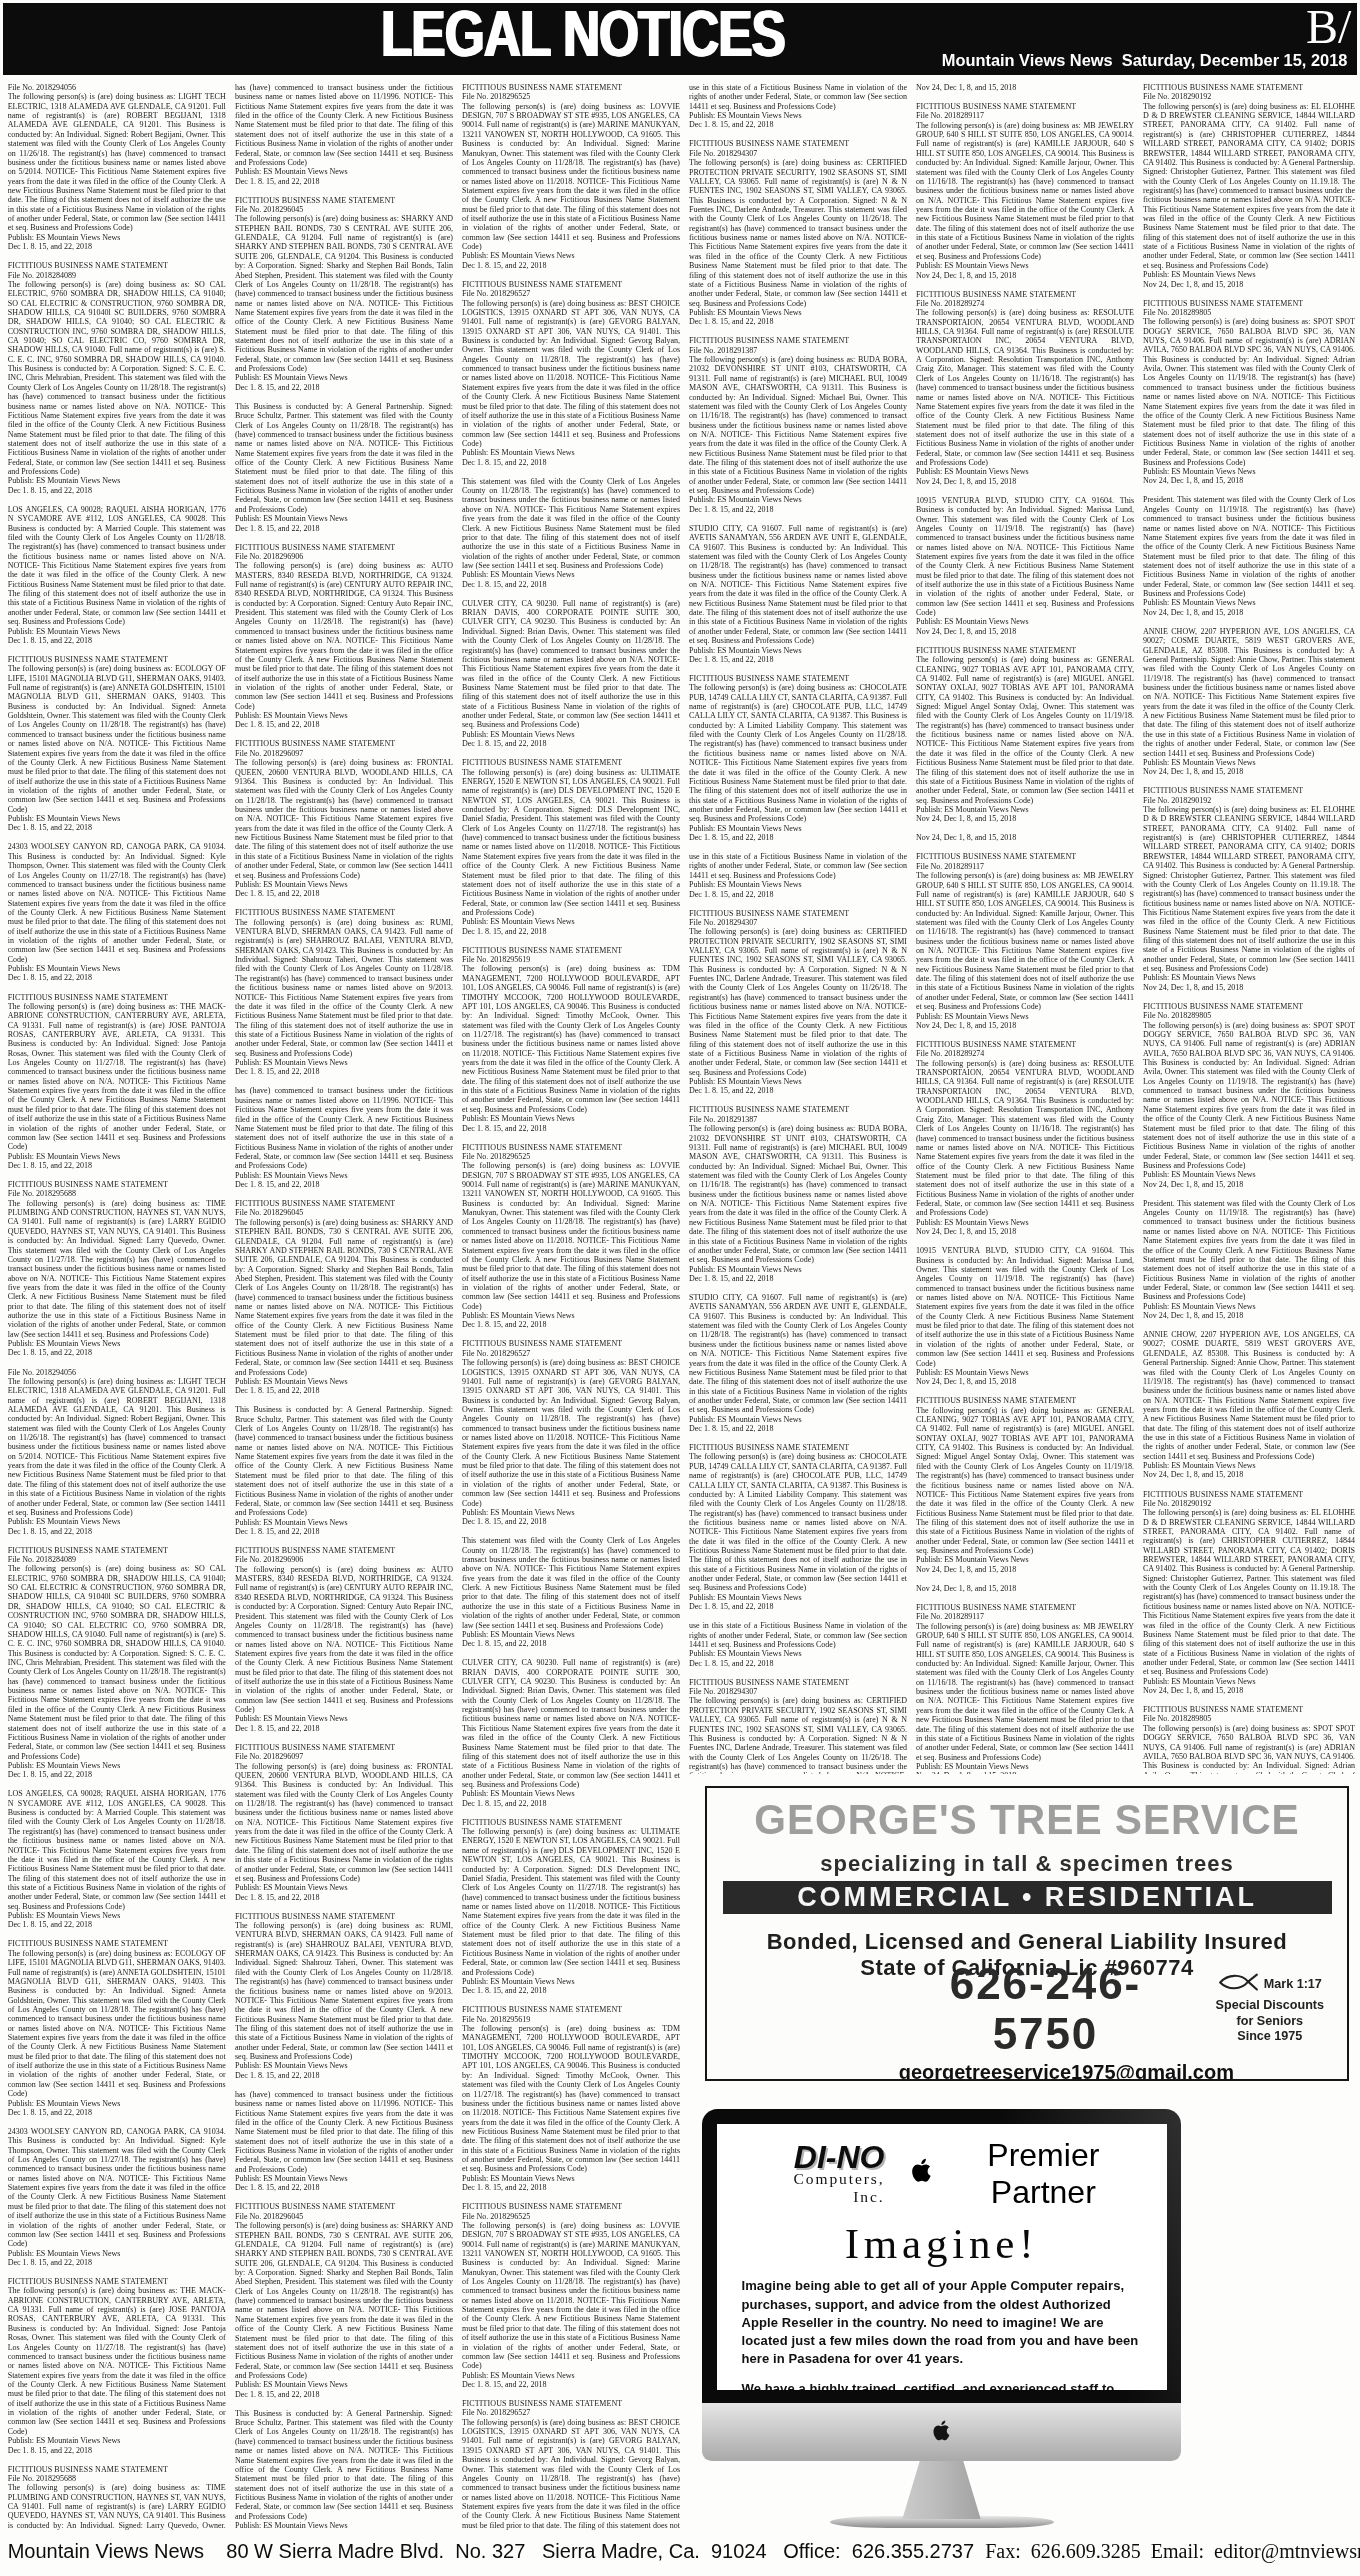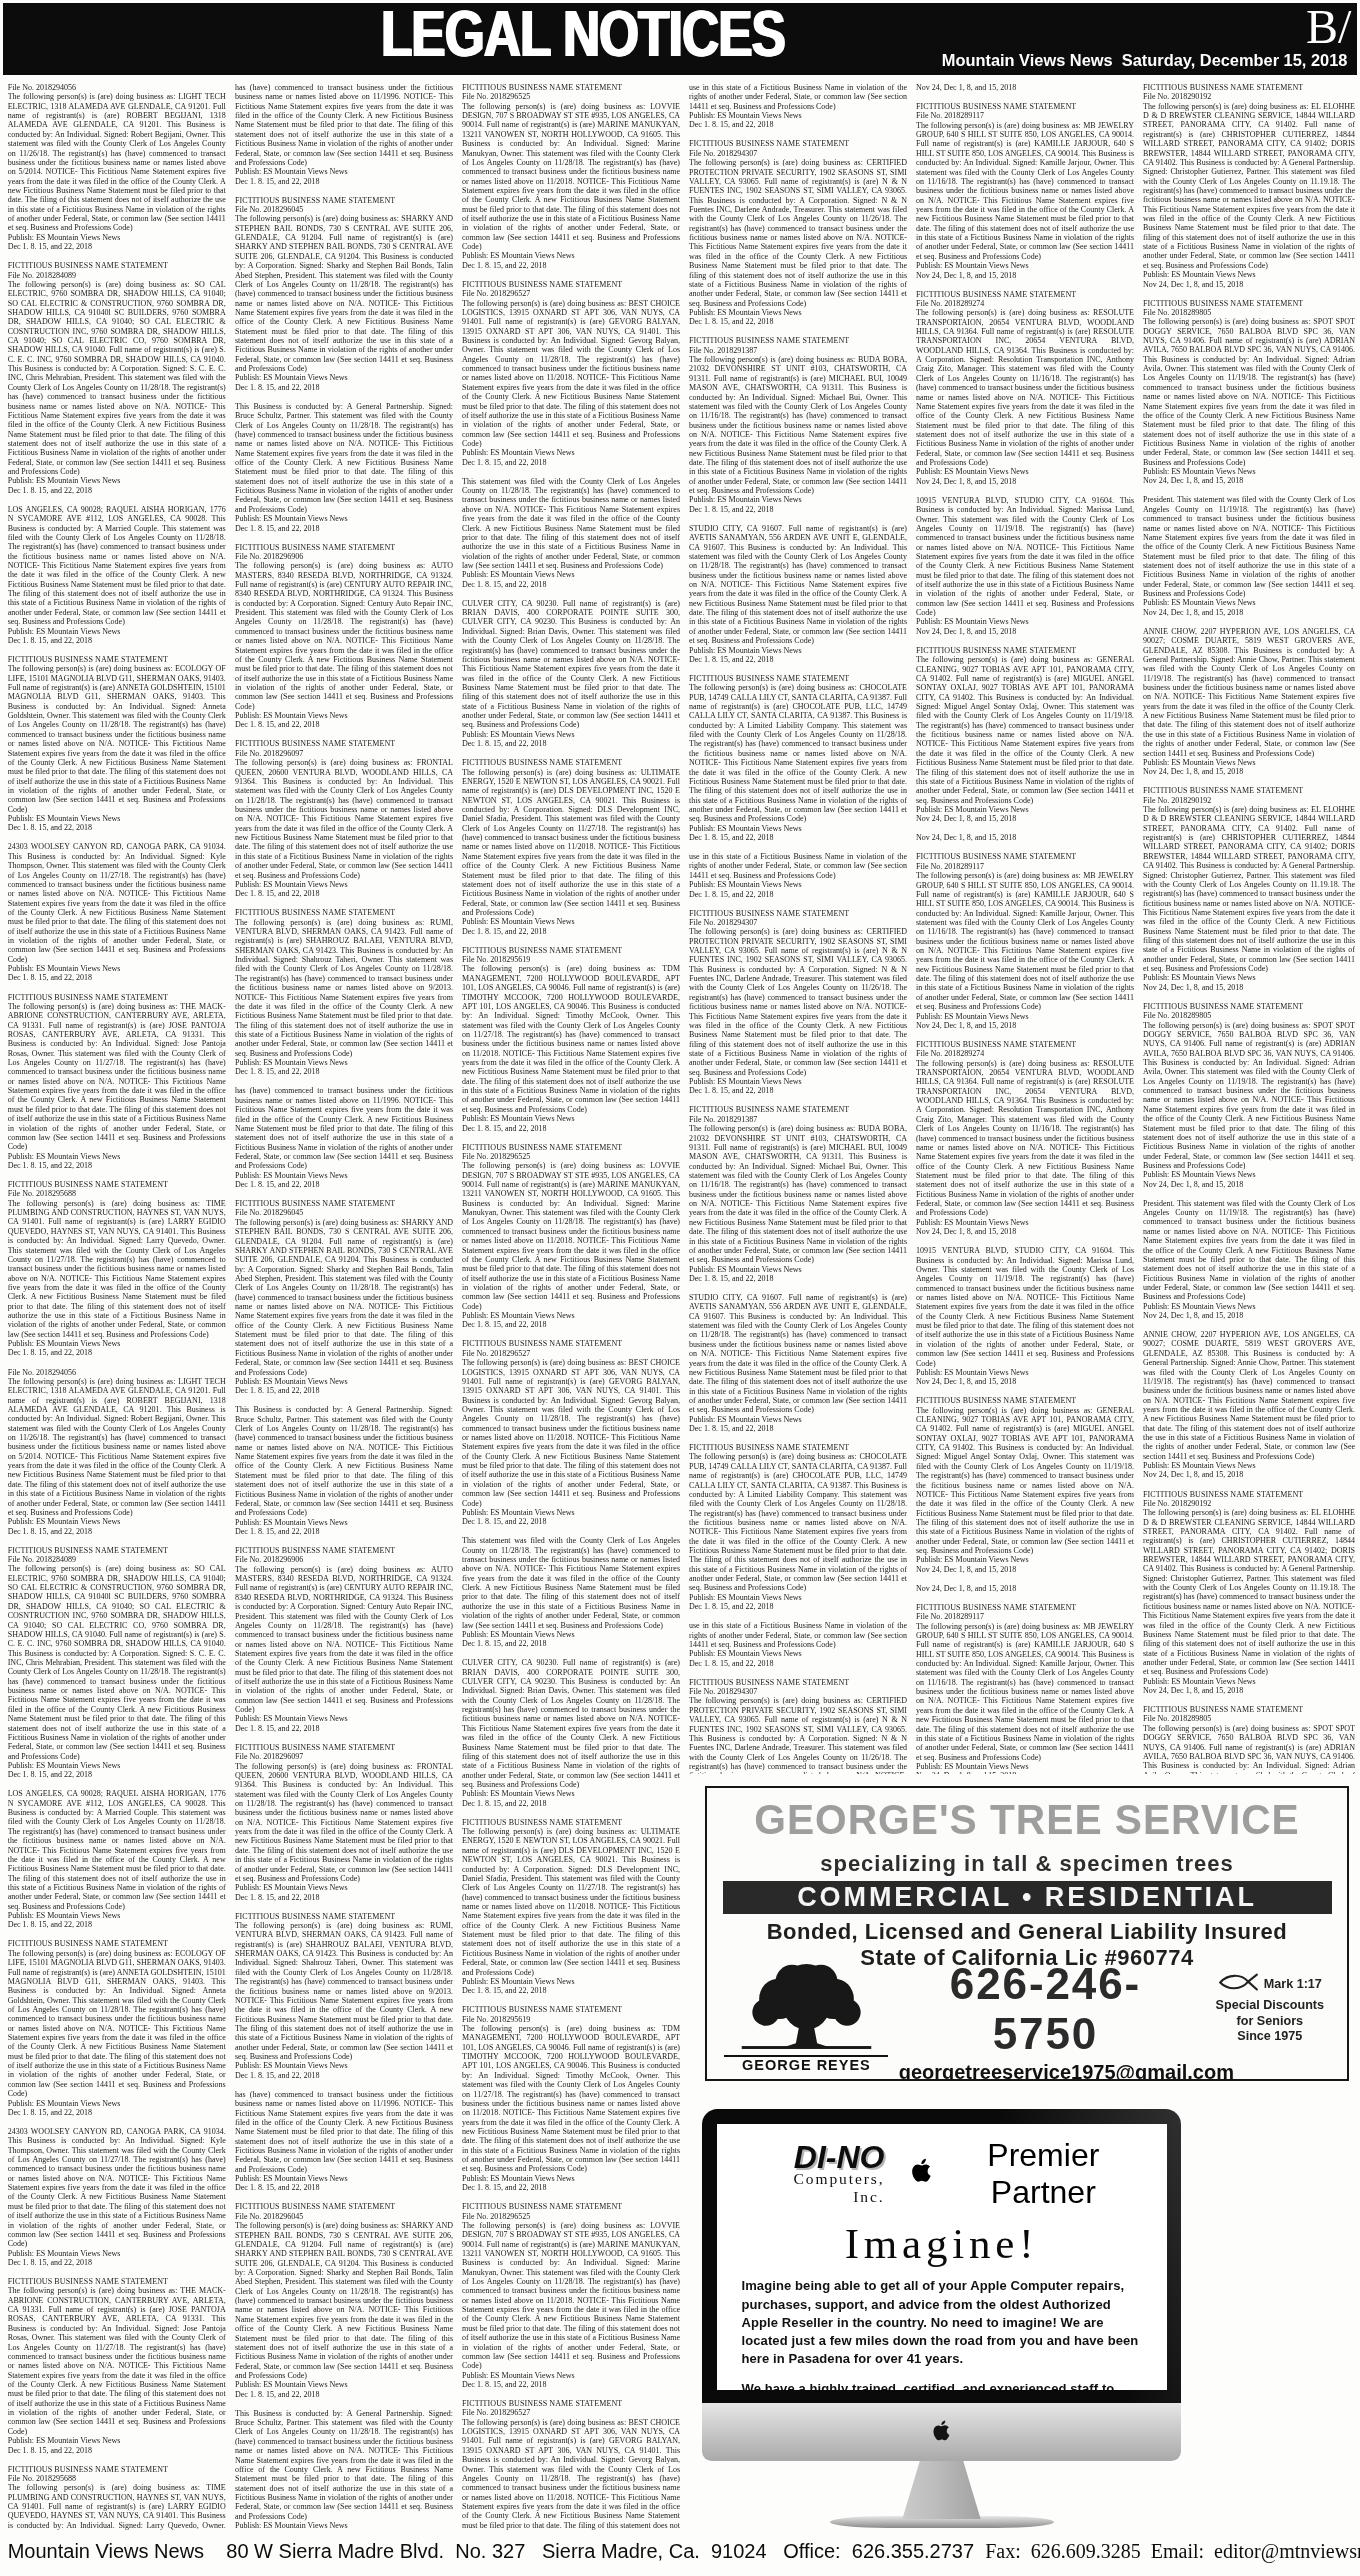--- a/index.html
+++ b/index.html
@@ -24,21 +24,21 @@
   .notice .nline{text-align:left;}
   
   .gad{position:absolute;left:705px;top:1786px;width:644px;height:295px;background:#fcfcfb;
        border:2.9px solid #161616;box-sizing:border-box;font-family:"Liberation Sans",sans-serif;
        text-align:center;overflow:hidden;}
   .gad-title{margin-top:7.7px;font-size:42px;font-weight:bold;color:#9e9e9e;letter-spacing:1px;
        transform:scaleX(.97);white-space:nowrap;}
   .gad-sub{font-size:22px;font-weight:bold;color:#2e2e2e;letter-spacing:1px;margin-top:7px;}
   .gad-bar{margin:4.8px 15.5px 0 15.5px;background:#292929;color:#f5f5f5;font-size:27px;font-weight:bold;
        letter-spacing:2.9px;height:33px;line-height:33px;}
-  .gad-line1{font-size:22px;font-weight:bold;color:#1f1f1f;margin-top:5px;letter-spacing:0.5px;}
+  .gad-line1{font-size:22px;font-weight:bold;color:#1f1f1f;margin-top:15px;letter-spacing:0.5px;}
   .gad-line2{font-size:22px;font-weight:bold;color:#1f1f1f;letter-spacing:0.5px;}
   .gad-bottom{position:absolute;left:9.7px;right:9.7px;bottom:5.8px;height:122px;}
   .gad-tree{position:absolute;left:7.7px;bottom:0;width:164px;text-align:center;}
   .gad-owner{font-size:14.5px;font-weight:bold;color:#111;border-top:2.9px solid #111;margin-top:-1.9px;
        letter-spacing:1px;}
   .gad-mid{position:absolute;left:174px;right:145px;top:7.7px;margin-left:8px;}
   .gad-phone{font-size:44px;font-weight:bold;color:#2b2b2b;letter-spacing:1.9px;}
   .gad-email{font-size:20px;font-weight:bold;color:#111;margin-top:1.9px;}
   .gad-badge{position:absolute;right:0px;top:21px;width:135px;font-size:12.6px;font-weight:bold;
        color:#222;line-height:1.25;}
@@ -561,39 +561,20 @@
       </div>
     </div>
 
   <div class="gad">
     <div class="gad-title">GEORGE'S TREE SERVICE</div>
     <div class="gad-sub">specializing in tall &amp; specimen trees</div>
     <div class="gad-bar">COMMERCIAL • RESIDENTIAL</div>
     <div class="gad-line1">Bonded, Licensed and General Liability Insured</div>
     <div class="gad-line2">State of California Lic #960774</div>
     <div class="gad-bottom">
-      <div class="gad-tree">
-        <span>
-          <svg width="145" height="97" viewBox="0 0 150 100">
-            <g fill="#181818">
-              <circle cx="75" cy="34" r="26"></circle>
-                <circle cx="47" cy="44" r="21"></circle>
-                <circle cx="103" cy="44" r="21"></circle>
-              <circle cx="60" cy="26" r="17"></circle>
-                <circle cx="90" cy="26" r="17"></circle>
-              <circle cx="33" cy="58" r="14"></circle>
-                <circle cx="117" cy="58" r="14"></circle>
-                <circle cx="75" cy="52" r="24"></circle>
-              <path d="M69 64 L64 90 L52 94 L98 94 L86 90 L81 64 Z"></path>
-              <rect x="8" y="93" width="134" height="3"></rect>
-            </g>
-          </svg>
-        </span>
-        <div class="gad-owner">GEORGE REYES</div>
-      </div>
       <div class="gad-mid">
         <div class="gad-phone">626-246-5750</div>
         <div class="gad-email">georgetreeservice1975@gmail.com</div>
       </div>
       <div class="gad-badge">
         <div class="fishrow">
           <span>
             <svg width="41" height="21" viewBox="0 0 46 24">
               <path d="M2 12 C 11 2, 26 2, 34 11 M34 11 C 26 21, 11 21, 2 12 M34 11 L 44 3 M34 11 L 44 20" fill="none" stroke="#222" stroke-width="2.4" stroke-linecap="round"></path>
             </svg>

